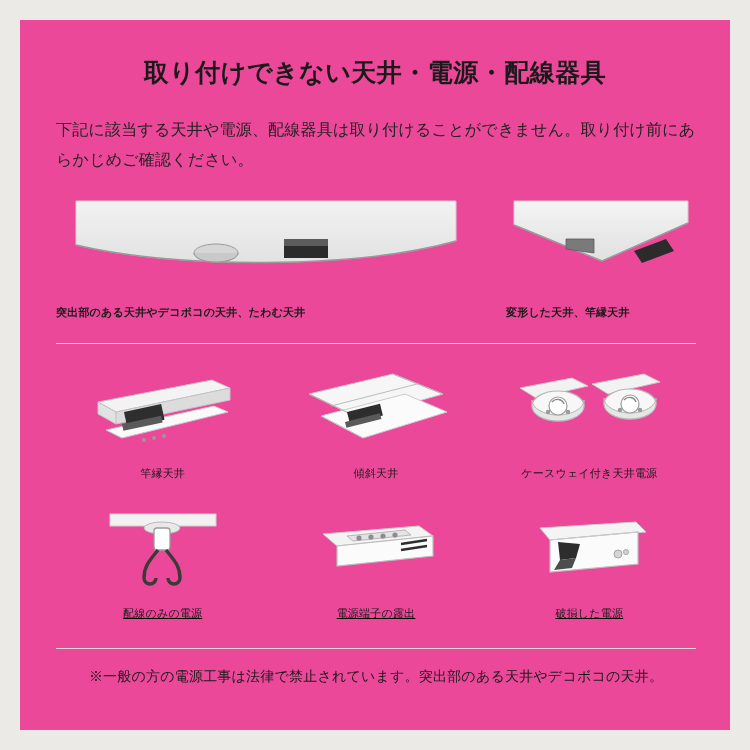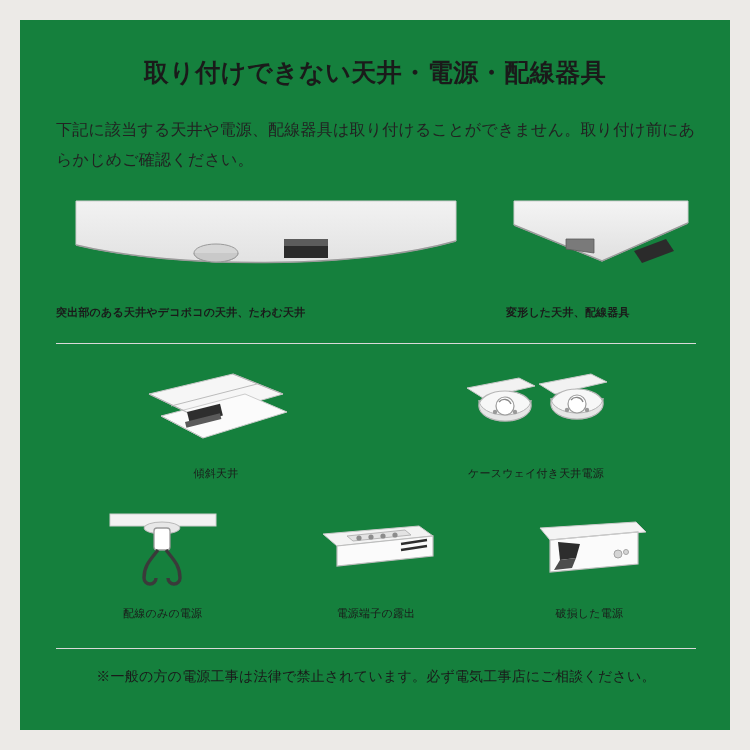--- a/index.html
+++ b/index.html
@@ -12,21 +12,21 @@
     background: #eceae7;
     font-family: "Liberation Sans", sans-serif;
     overflow: hidden;
   }
   .page {
     position: absolute;
     left: 20px;
     top: 20px;
     width: 710px;
     height: 710px;
-    background: #15803d;
+    background: #ec4899;
     box-sizing: border-box;
   }
   .title {
     position: absolute;
     left: 0;
     top: 36px;
     width: 710px;
     text-align: center;
     font-size: 25px;
     font-weight: bold;
@@ -107,21 +107,21 @@
   }
   .art {
     width: 150px;
     height: 92px;
     position: relative;
   }
   .art svg { display: block; }
   .item .cap { margin-top: 6px; }
 
   #grid1 { top: 348px; }
-  #grid2 { top: 488px; }
+  #grid2 { top: 488px; text-decoration: underline; }
 
   .note {
     position: absolute;
     left: 36px;
     top: 648px;
     width: 640px;
     text-align: center;
     font-size: 14px;
     color: #1a1a1a;
     letter-spacing: 0.2px;
@@ -165,27 +165,43 @@
         <path d="M8,6 L182,6 L182,28 L96,66 L8,30 Z" fill="url(#g2)" stroke="#cfcfcf" stroke-width="1"></path>
         <path d="M8,30 L96,66 L182,28" fill="none" stroke="#9a9a9a" stroke-width="1.4"></path>
         <path d="M60,44 L88,44 L88,58 L60,54 Z" fill="#7a7a7a" stroke="#5a5a5a" stroke-width="0.8"></path>
         <path d="M128,56 L160,44 L168,56 L136,68 Z" fill="#2b2b2b"></path>
       </svg>
     </div>
   </div>
 
   <div class="sec1-caps">
     <div class="c1 cap cap-bold">突出部のある天井やデコボコの天井、たわむ天井</div>
-    <div class="c2 cap cap-bold">変形した天井、配線器具</div>
+    <div class="c2 cap cap-bold">変形した天井、竿縁天井</div>
   </div>
 
   <div class="divider" id="div1"></div>
 
   <div class="grid" id="grid1">
 
+    <div class="item">
+      <div class="art">
+        <svg width="150" height="92" viewBox="0 0 150 92">
+          <path d="M10,34 L124,12 L142,20 L28,44 Z" fill="#f3f3f3" stroke="#c4c4c4" stroke-width="1"></path>
+          <path d="M10,34 L10,46 L28,56 L28,44 Z" fill="#e2e2e2" stroke="#c4c4c4" stroke-width="1"></path>
+          <path d="M28,44 L28,56 L142,32 L142,20 Z" fill="#dcdcdc" stroke="#c4c4c4" stroke-width="1"></path>
+          <path d="M18,62 L126,38 L140,44 L34,70 Z" fill="#fafafa" stroke="#c9c9c9" stroke-width="1"></path>
+          <rect x="36" y="44" width="38" height="16" transform="rotate(-12 36 44)" fill="#2e2e2e"></rect>
+          <rect x="34" y="56" width="40" height="7" transform="rotate(-12 34 56)" fill="#5a5a5a"></rect>
+          <circle cx="56" cy="72" r="2" fill="#9a9a9a"></circle>
+          <circle cx="66" cy="70" r="2" fill="#9a9a9a"></circle>
+          <circle cx="76" cy="68" r="2" fill="#9a9a9a"></circle>
+        </svg>
+      </div>
+      <div class="cap">竿縁天井</div>
+    </div>
 
     <div class="item">
       <div class="art">
         <svg width="150" height="92" viewBox="0 0 150 92">
           <path d="M8,26 L92,6 L142,26 L58,50 Z" fill="#f6f6f6" stroke="#c9c9c9" stroke-width="1"></path>
           <path d="M20,48 L104,26 L146,44 L62,70 Z" fill="#fbfbfb" stroke="#cccccc" stroke-width="1"></path>
           <path d="M8,26 L58,50" stroke="#b5b5b5" stroke-width="1.2" fill="none"></path>
           <path d="M92,6 L142,26" stroke="#b5b5b5" stroke-width="1.2" fill="none"></path>
           <path d="M30,38 L116,16" stroke="#bbbbbb" stroke-width="1" fill="none"></path>
           <path d="M20,48 L62,70" stroke="#c2c2c2" stroke-width="1" fill="none"></path>
@@ -269,15 +285,15 @@
         </svg>
       </div>
       <div class="cap">破損した電源</div>
     </div>
 
 
   </div>
 
   <div class="divider" id="div2"></div>
 
-  <div class="note">※一般の方の電源工事は法律で禁止されています。必ず電気工事店にご相談ください。</div>
+  <div class="note">※一般の方の電源工事は法律で禁止されています。突出部のある天井やデコボコの天井。</div>
 
 </div>
 
 </body></html>

